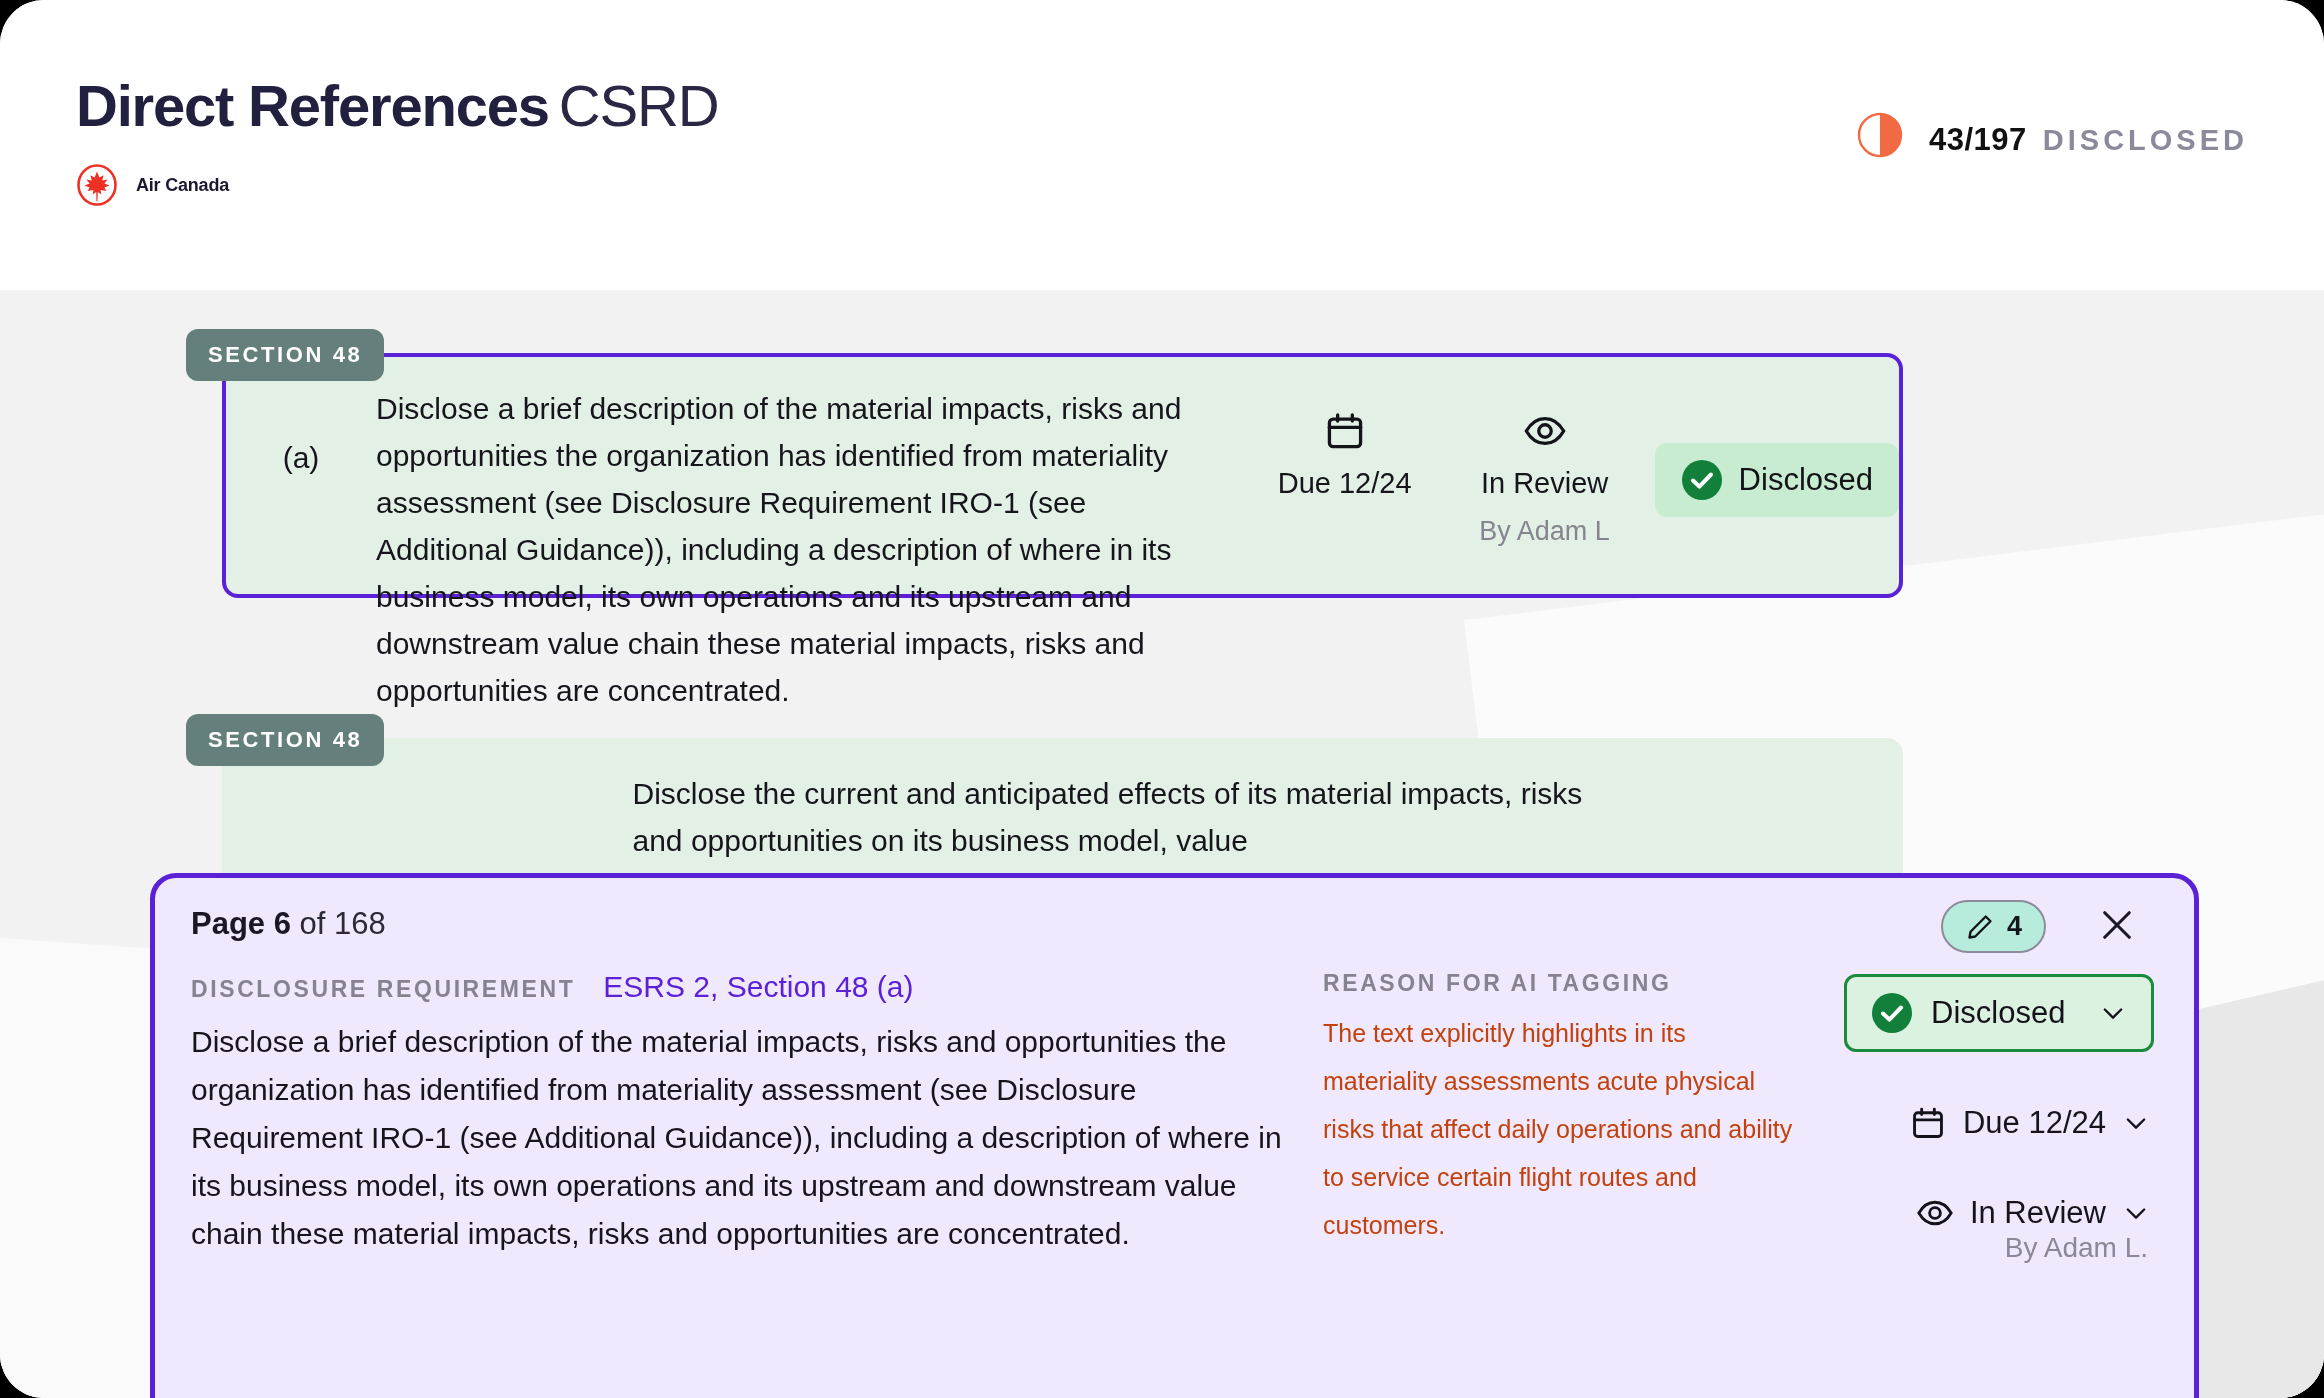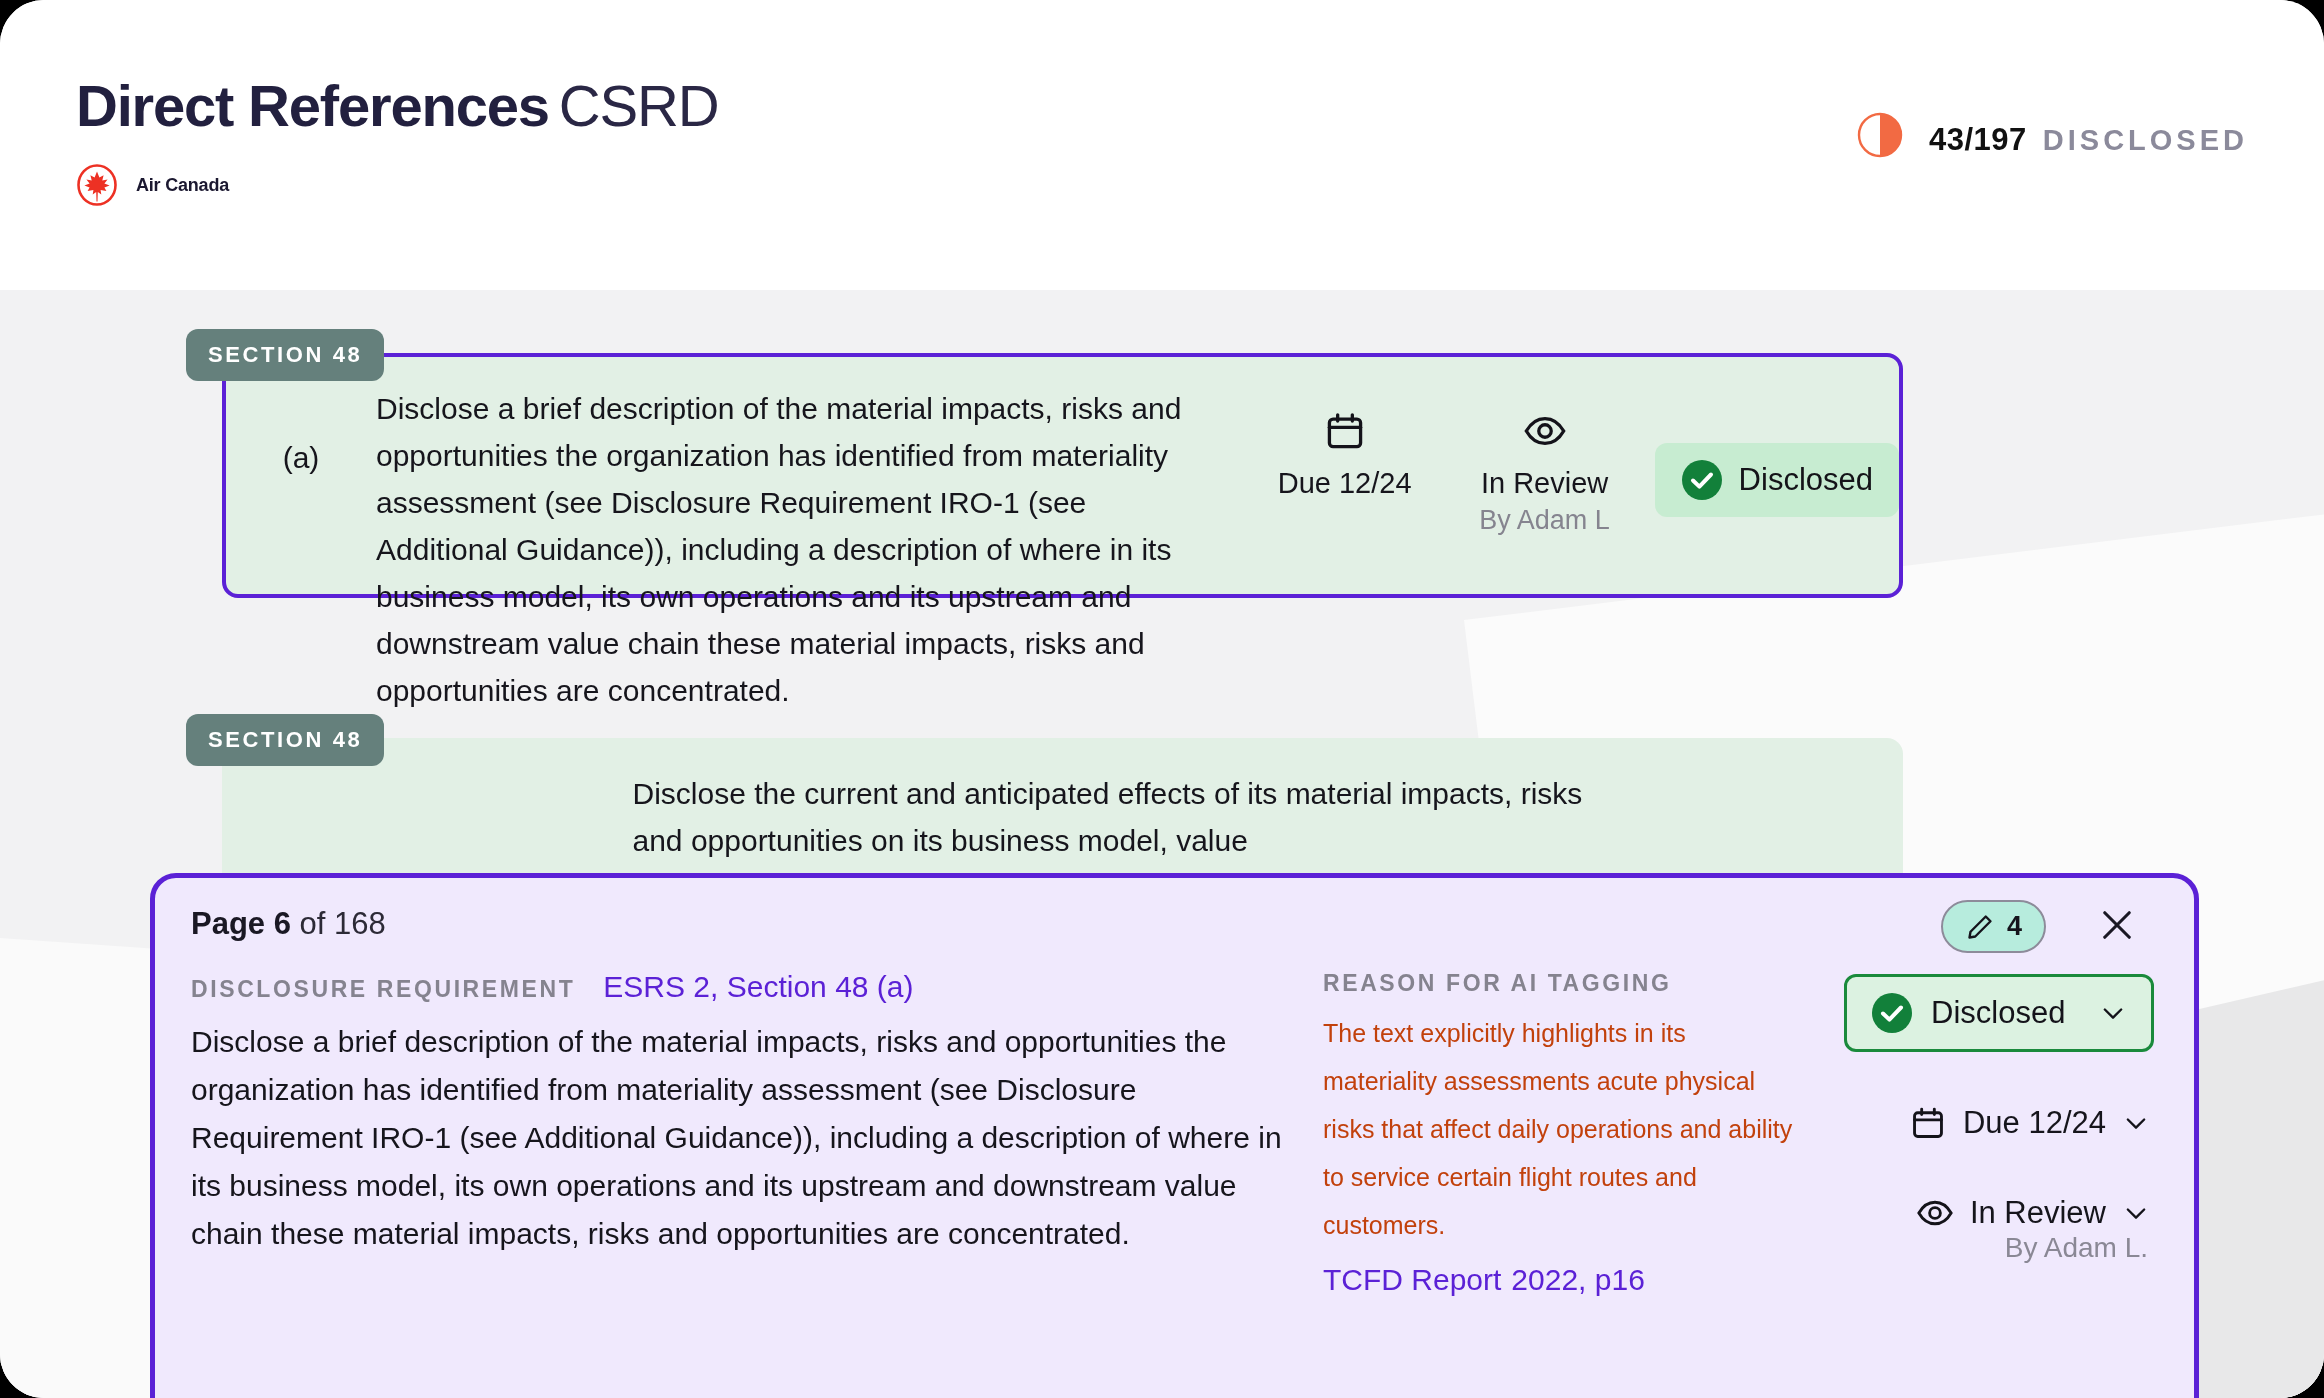--- a/index.html
+++ b/index.html
@@ -188,21 +188,21 @@
   }
   .meta-label {
     font-size: 29px;
     line-height: 36px;
     color: #16151c;
   }
   .meta-sub {
     font-size: 27px;
     line-height: 36px;
     color: #85848f;
-    margin-top: 1px;
+    margin-top: 12px;
   }
   .status-chip {
     display: flex;
     align-items: center;
     gap: 16px;
     background: #c7ecd1;
     border-radius: 12px;
     padding: 16px 26px;
     margin-top: 36px;
     margin-left: 10px;
@@ -500,23 +500,20 @@
         <div class="kicker-row">
           <span class="kicker">DISCLOSURE REQUIREMENT</span>
           <span class="kicker-link">ESRS 2, Section 48 (a)</span>
         </div>
         <div class="req-body">Disclose a brief description of the material impacts, risks and opportunities the organization has identified from materiality assessment (see Disclosure Requirement IRO‑1 (see Additional Guidance)), including a description of where in its business model, its own operations and its upstream and downstream value chain these material impacts, risks and opportunities are concentrated.</div>
       </div>
 
       <div class="col-reason">
         <div class="kicker">REASON FOR AI TAGGING</div>
         <div class="reason-body">The text explicitly highlights in its materiality assessments acute physical risks that affect daily operations and ability to service certain flight routes and customers.</div>
-        <div class="source-link">
-          <span>TCFD Report</span><span class="src-page">2022, p16</span>
-        </div>
       </div>
 
       <div class="col-controls">
 
         <div class="status-select">
           <span class="check-circle">
             <svg width="42" height="42" viewBox="0 0 42 42">
               <circle cx="21" cy="21" r="20" fill="#12803a"></circle>
               <path d="M12 21.5 L18.4 27.6 L30 15.5" fill="none" stroke="#ffffff" stroke-width="4" stroke-linecap="round" stroke-linejoin="round"></path>
             </svg>

